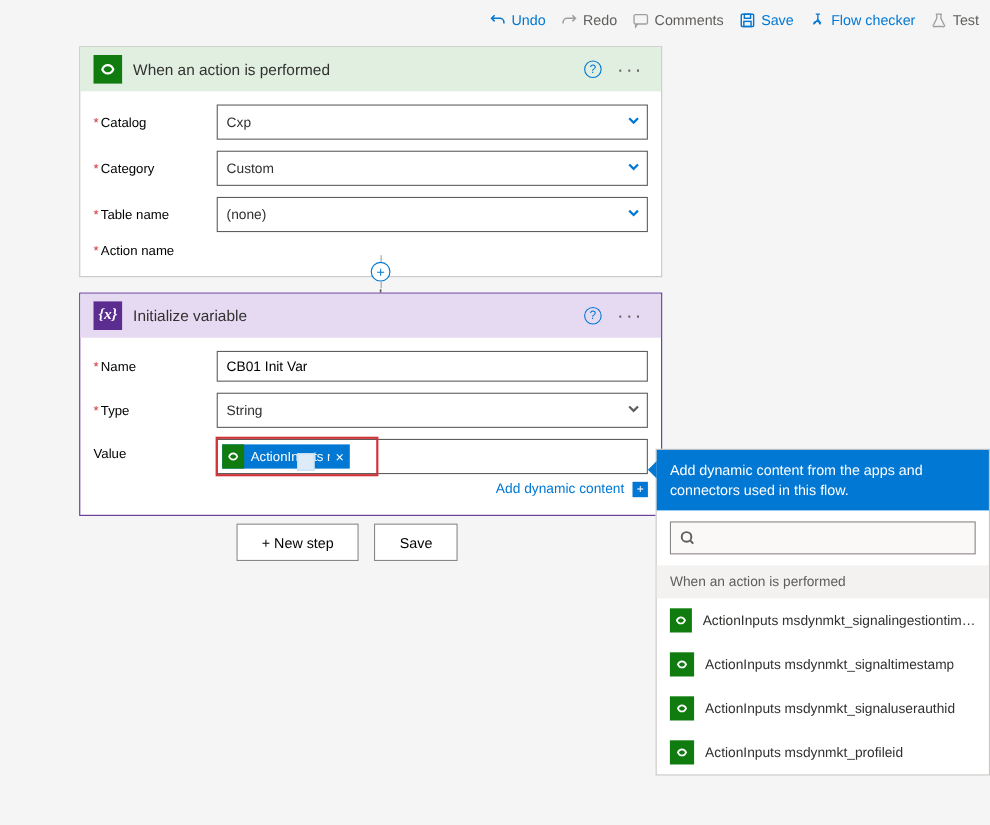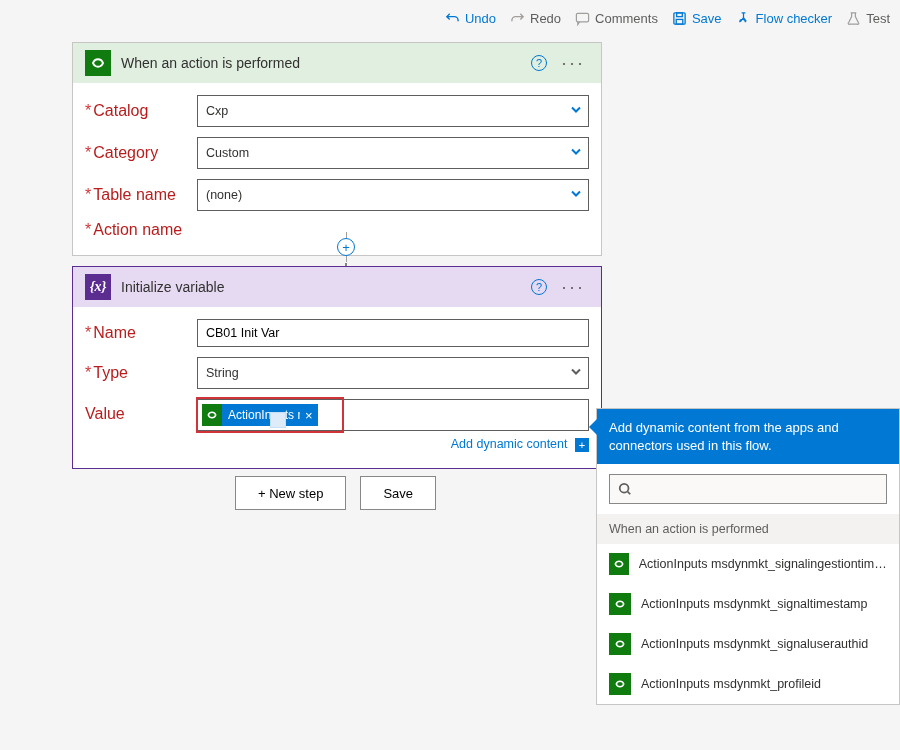--- a/index.html
+++ b/index.html
@@ -16,21 +16,21 @@
   
   .card { position: absolute; left: 72px; width: 530px; background: #fff; border: 1px solid #c8c6c4; }
   .card-header { display: flex; align-items: center; height: 40px; padding: 0 12px; gap: 10px; }
   .card-header .step-icon { width: 26px; height: 26px; display: flex; align-items: center; justify-content: center; color: #fff; font-weight: bold; }
   .card-header .title { flex: 1; font-size: 14px; color: #323130; }
   .card-header .help { color: #0078d4; width: 16px; height: 16px; border: 1.5px solid #0078d4; border-radius: 50%; display:flex;align-items:center;justify-content:center;font-size:11px;cursor:pointer;}
   .card-header .ell { font-size: 18px; letter-spacing:2px; color:#605e5c; cursor:pointer; padding:0 4px;}
   .card-body { padding: 12px 12px 16px; }
   .form-row { display: flex; align-items: center; margin-bottom: 10px; }
   .form-row:last-child { margin-bottom: 0; }
-  .form-label { width: 112px; font-size: 16px; color: #b91c1c; }
+  .form-label { width: 112px; font-size: 12px; color: #000000; }
   .req::before { content:"*"; color:#d13438; margin-right:2px; }
   .form-ctrl { flex:1; }
   .select { position:relative; border:1px solid #605e5c; height:32px; display:flex; align-items:center; padding:0 26px 0 8px; font-size:12.5px; cursor:pointer; background:#fff;}
   .select .chev { position:absolute; right:6px; top:50%; transform:translateY(-50%); }
   .chev svg { width:12px; height:12px; stroke:#0078d4; fill:none; stroke-width:2;}
   .select.gray .chev svg { stroke:#605e5c; }
 
   
   .card.trigger { top: 42px; }
   .card.trigger .card-header { background: #e0efe0; }
@@ -54,21 +54,21 @@
   .addcontent { text-align:right; margin-top:6px; font-size:12.5px; }
   .addcontent a { color:#0078d4; text-decoration:none; cursor:pointer;}
   .addcontent .sq{ display:inline-flex; width:14px;height:14px;background:#0078d4;color:#fff;align-items:center;justify-content:center;font-size:11px;margin-left:4px;vertical-align:middle;}
 
   
   .connector { position:absolute; left:337px; display:flex;flex-direction:column;align-items:center;}
   .add-btn { width:18px;height:18px;border:1.5px solid #0078d4;border-radius:50%;background:#fff;display:flex;align-items:center;justify-content:center;color:#0078d4;font-size:13px;cursor:pointer;}
   .arrow-down svg{width:14px;height:14px;stroke:#605e5c;fill:#605e5c;}
 
   
-  .footer-btns { position:absolute; top:476px; left:235px; display:flex; gap:14px;}
+  .footer-btns { position:absolute; top:476px; left:215px; display:flex; gap:14px;}
   .btn { border:1px solid #8a8886; background:#fff; height:34px; padding:0 22px; font-size:13px; cursor:pointer;}
 
   
   .popout { position:absolute; right:0; top:408px; width:304px; background:#fff; border:1px solid #c8c6c4;}
   .popout .callout-arrow { position:absolute; left:-8px; top:10px; width:0;height:0;border-top:8px solid transparent;border-bottom:8px solid transparent;border-right:8px solid #0078d4;}
   .popout-head { background:#0078d4;color:#fff;padding:10px 12px;font-size:13px;line-height:1.35;}
   .tabs { display:flex; border-bottom:1px solid #e1dfdd; padding:0 12px; gap:26px;}
   .tab { padding:10px 0 8px; font-size:13.5px; cursor:pointer; color:#605e5c;}
   .tab.active { color:#323130; font-weight:600; border-bottom:2.5px solid #0078d4; margin-bottom:-1px;}
   .search-wrap { padding:10px 12px;}

